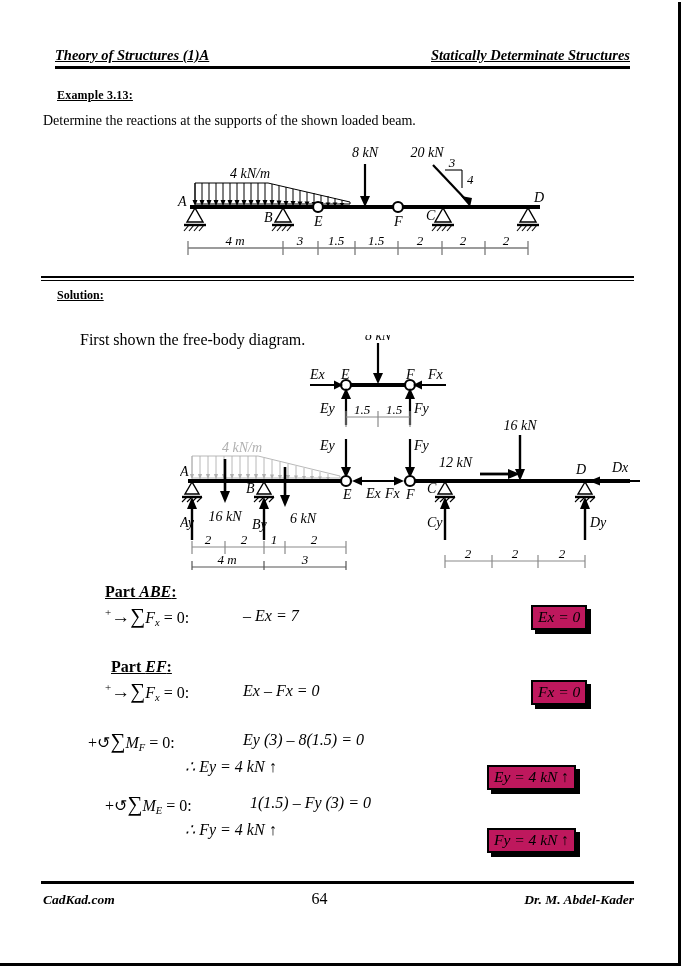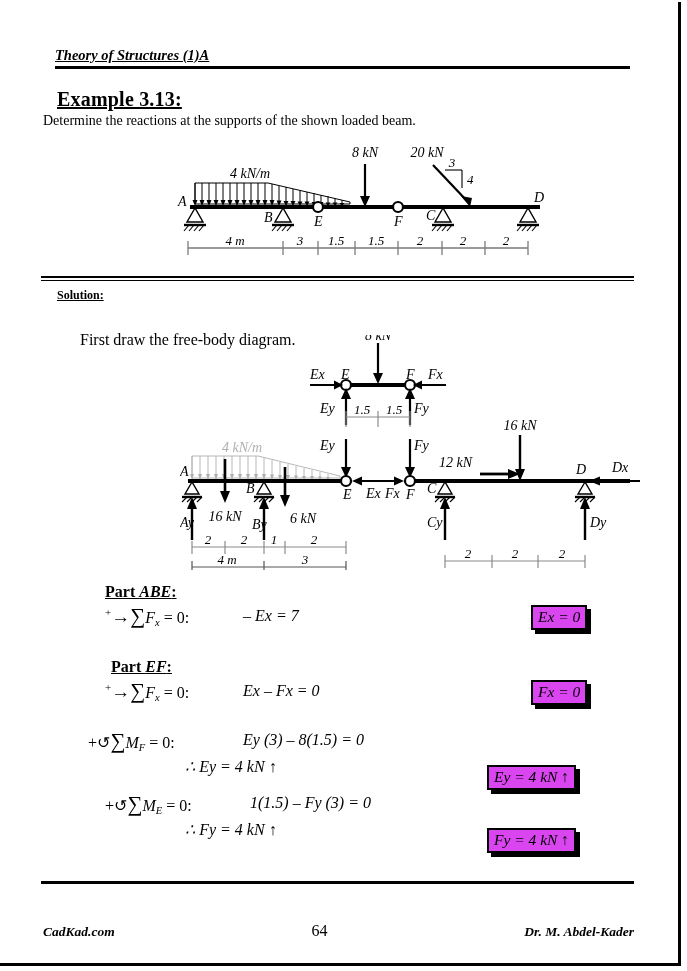--- a/index.html
+++ b/index.html
@@ -52,21 +52,21 @@
     left: 55px; top: 66px;
     width: 575px; height: 2.5px;
     background: #000;
   }
 
   
   .h-example {
     position: absolute;
     left: 57px; top: 88px;
     font-weight: bold;
-    font-size: 20px;
+    font-size: 12px;
     text-decoration: underline;
     letter-spacing: .2px;
   }
   .p-determine {
     position: absolute;
     left: 43px; top: 113px;
     font-size: 14px;
   }
   .rule-double {
     position: absolute;
@@ -110,21 +110,21 @@
     font-size: 11px;
     position: relative;
     top: -7px;
   }
   .arrow-r { font-size: 19px; }
 
   
   .ansbox {
     position: absolute;
     border: 2px solid #000;
-    background: #d946ef;
+    background: #be185d;
     box-shadow: 4px 4px 0 0 #000;
     padding: 1px 5px 2px 5px;
     font-size: 15.5px;
     white-space: nowrap;
     line-height: 1.15;
   }
 
   
   .footer-rule {
     position: absolute;
@@ -139,36 +139,37 @@
     display: flex;
     justify-content: space-between;
     align-items: baseline;
     font-size: 13.5px;
     gap: 44px;
   }
   .footer .left, .footer .right {
     font-style: italic;
     font-weight: bold;
   }
-  .footer .center { font-size: 16px; font-style: normal; font-weight: normal; margin-top: 32px; }
+  .footer .center { font-size: 16px; font-style: normal; font-weight: normal; }
 
   svg text { font-family: "Liberation Serif", serif; }
   .dimtxt { font-size: 13px; font-style: italic; }
   .lbl { font-size: 14px; font-style: italic; }
 </style>
 </head>
 <body>
 
 <div class="page">
 
   <div class="border-right"></div>
   <div class="border-bottom"></div>
 
   <div class="header">
     <span>Theory of Structures (1)A</span>
+    <span>Statically Determinate Structures</span>
   </div>
   <div class="header-rule"></div>
 
   <div class="h-example">Example 3.13:</div>
   <div class="p-determine">Determine the reactions at the supports of the shown loaded beam.</div>
 
   <svg style="position:absolute;left:150px;top:140px;" width="420" height="132" viewBox="0 0 420 132">
 
     <g>
       <path d="M45,43 L118,43 L200,62 L200,64 L45,64 Z" fill="none" stroke="#000" stroke-width="1"></path>
@@ -319,21 +320,21 @@
       <text x="186" y="105" text-anchor="middle" class="dimtxt">1.5</text>
       <text x="226" y="105" text-anchor="middle" class="dimtxt">1.5</text>
       <text x="270" y="105" text-anchor="middle" class="dimtxt">2</text>
       <text x="313" y="105" text-anchor="middle" class="dimtxt">2</text>
       <text x="356" y="105" text-anchor="middle" class="dimtxt">2</text>
     </g>
   </svg>
 
   <div class="rule-double"></div>
   <div class="h-solution">Solution:</div>
-  <div class="p-first">First draw the free-body diagram.</div>
+  <div class="p-first">First shown the free-body diagram.</div>
 
   <svg style="position:absolute;left:180px;top:335px;" width="470" height="235" viewBox="0 0 470 235">
 
     <g>
 
       <line x1="198" y1="8" x2="198" y2="42" stroke="#000" stroke-width="2.2"></line>
       <path d="M193,38 L203,38 L198,49 Z" fill="#000"></path>
       <text x="198" y="5" text-anchor="middle" class="lbl">8 kN</text>
 
       <line x1="166" y1="50" x2="230" y2="50" stroke="#000" stroke-width="4"></line>

